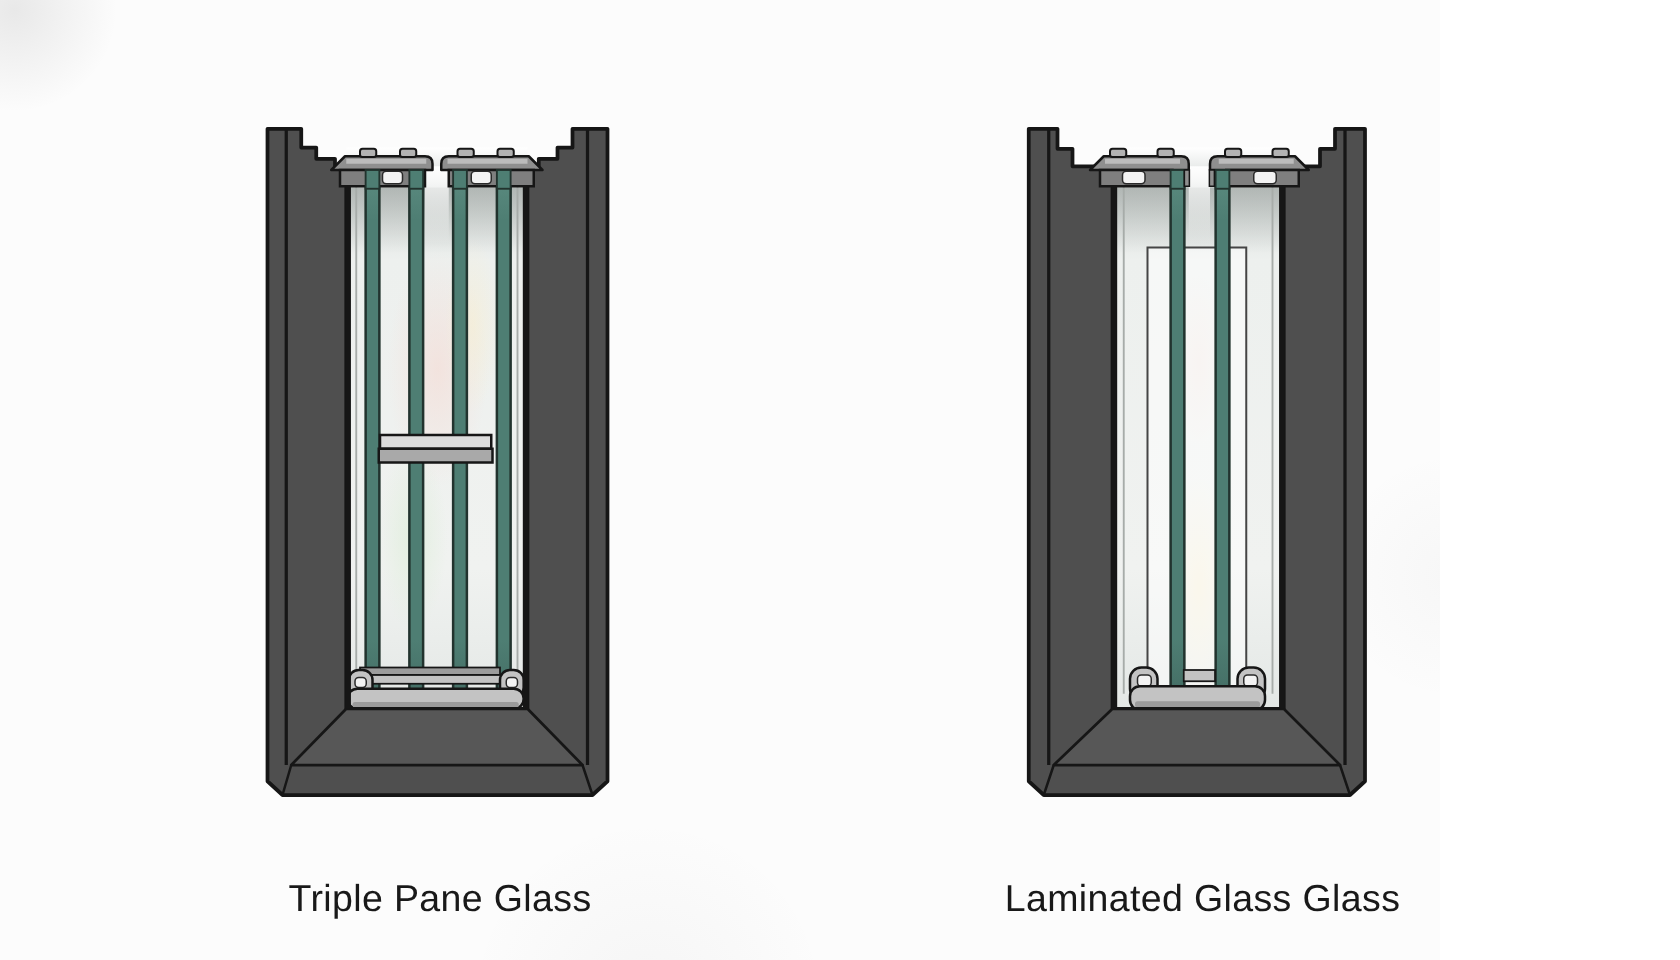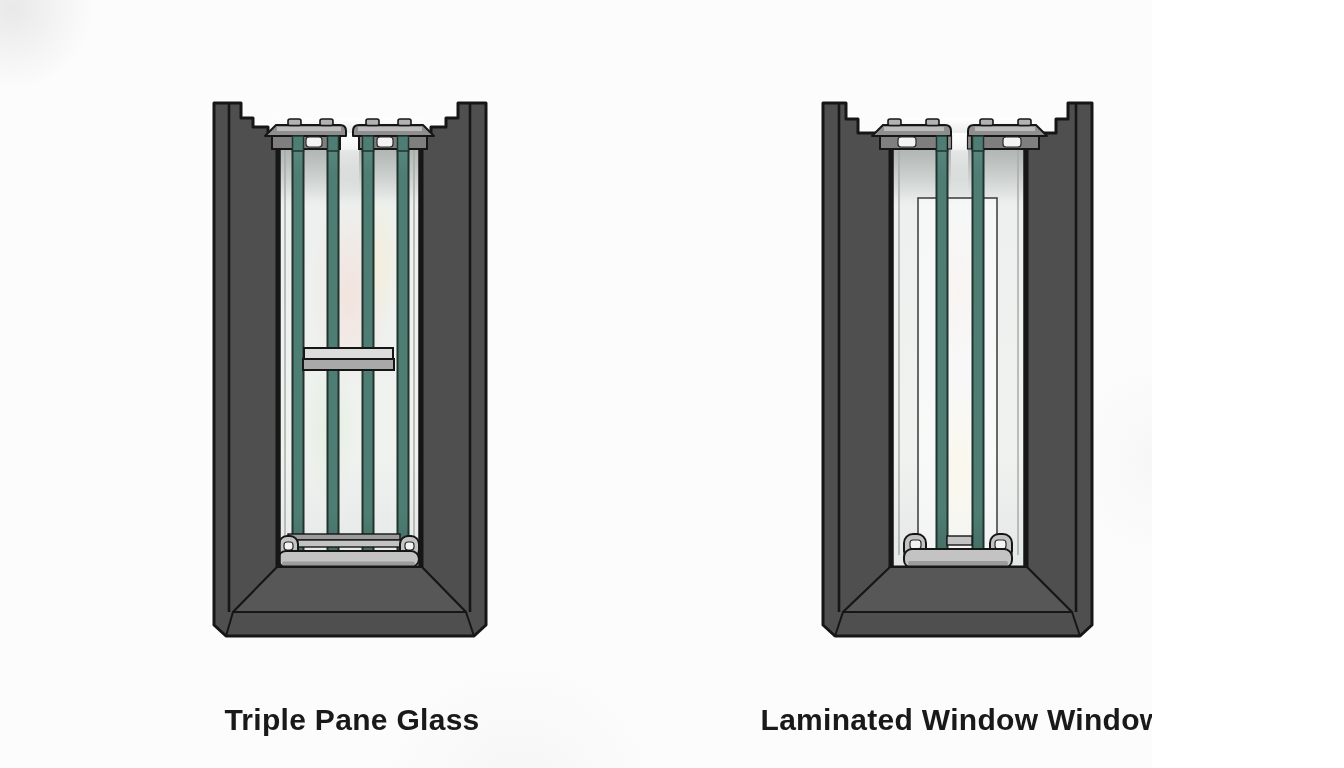--- a/index.html
+++ b/index.html
@@ -1,17 +1,17 @@
 <!DOCTYPE html>
 <html style="--background: #fcfcfc; --label: #191919; --outline: #161616; --frame: #4f4f4f; --frame-sill: #575757; --glass: #4e7e73; --glass-edge: #22332e; --hardware: #8f8f8f; --hardware-light: #c3c3c3; --hardware-mid: #b2b2b2; --hardware-dark: #9c9c9c; --interior: #edf0ee; --interior-shade: #d3d8d6;"><head>
 <meta charset="utf-8">
 <style>
   html,body{margin:0;padding:0;}
   .stage{position:relative;width:1152px;height:768px;background:var(--background,#fcfcfc);overflow:hidden;
-         font-family:"Liberation Sans", sans-serif;font-weight:bold;}
+         font-family:"Liberation Sans", sans-serif;}
   .vignette{position:absolute;inset:0;pointer-events:none;
     background:
       radial-gradient(circle at 1% 1%, rgba(60,60,60,0.10), transparent 6%),
       radial-gradient(circle at 45% 104%, rgba(80,80,80,0.04), transparent 14%),
       radial-gradient(circle at 101% 60%, rgba(80,80,80,0.03), transparent 8%);}
   svg{position:absolute;left:0;top:0;}
   .caption{position:absolute;top:702px;transform:translateX(-50%);
            font-size:30px;line-height:1.2;color:var(--label,#191919);
            white-space:nowrap;letter-spacing:.3px;}
   .caption.left{left:352px;}
@@ -189,14 +189,14 @@
         <rect x="980" y="119" width="13" height="6.5" rx="2" class="tab"></rect>
         <rect x="981" y="136" width="58" height="13" class="body"></rect>
         <rect x="1003" y="137" width="18" height="10" rx="3" class="notch"></rect>
         <rect x="972.5" y="136" width="11" height="15" class="slot"></rect>
         <rect x="967.5" y="136" width="4" height="13" class="cheek"></rect>
       </g>
     </g>
   </svg>
 
   <div class="caption left">Triple Pane Glass</div>
-  <div class="caption right">Laminated Window Window</div>
+  <div class="caption right">Laminated Glass Glass</div>
 </div>
 
 </body></html>

